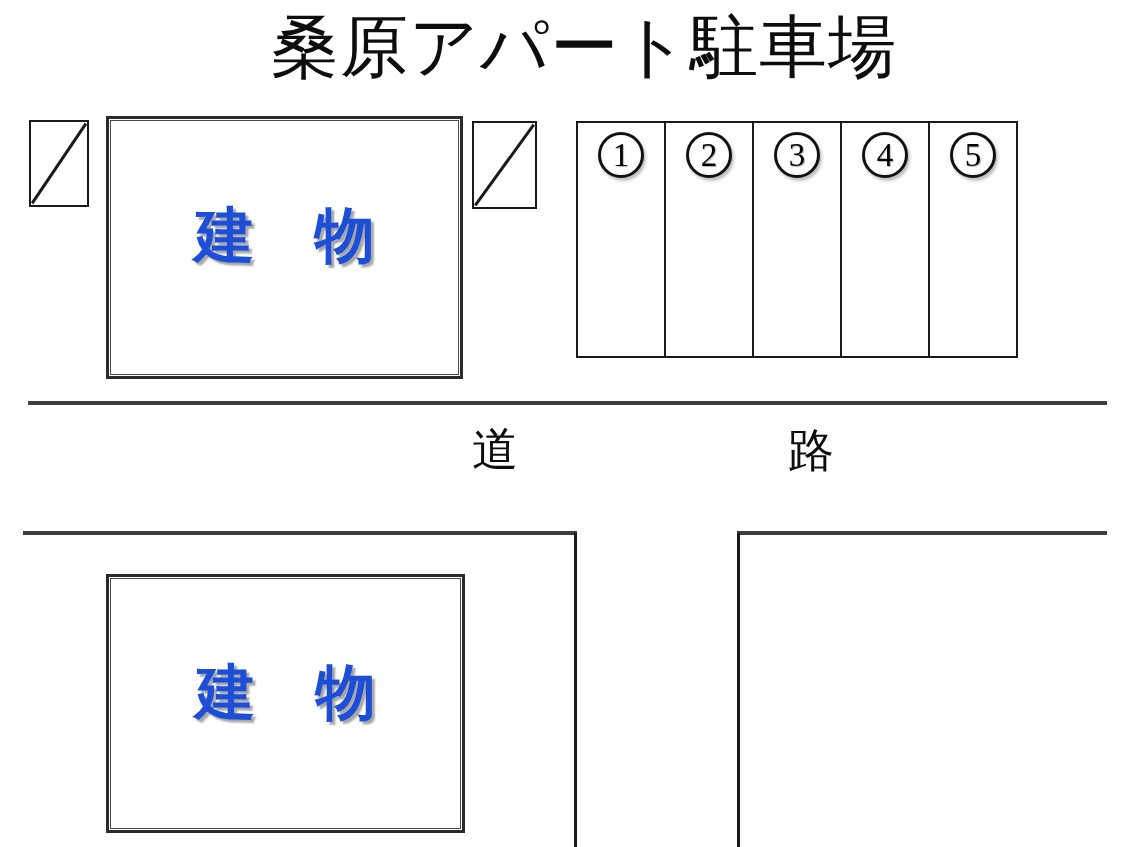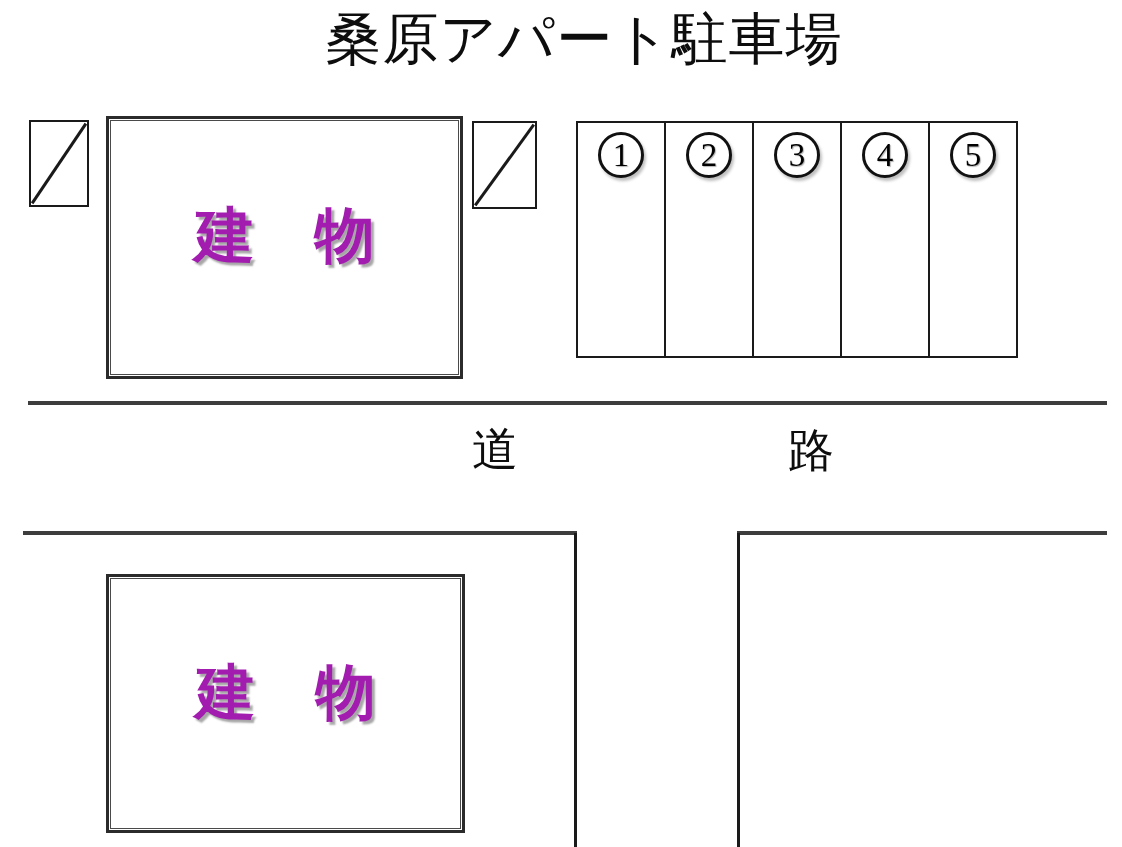--- a/index.html
+++ b/index.html
@@ -8,41 +8,41 @@
     width:1122px;height:847px;
     background:#ffffff;
     overflow:hidden;
     font-family:"Liberation Sans", sans-serif;
     color:#111111;
   }
   
   .title{
     position:absolute;top:2px;left:0;right:0;
     text-align:center;text-indent:46px;
-    font-size:56px;font-weight:400;letter-spacing:1px;
+    font-size:68px;font-weight:400;letter-spacing:1px;
     color:#0d0d0d;white-space:nowrap;
   }
   
   .diag-square{
     position:absolute;
     border:2px solid #1a1a1a;background:#fff;box-sizing:border-box;
   }
   .diag-square svg{position:absolute;inset:0;width:100%;height:100%;}
   
   .building{
     position:absolute;box-sizing:border-box;
     border:3px solid #2b2b2b;background:#fff;
   }
   .building .inner{
     position:absolute;inset:1px;border:1px solid #4a4a4a;background:#fff;
   }
   .building .blabel{
     position:absolute;left:0;right:0;text-align:center;
     font-size:60px;font-weight:700;line-height:1;
-    color:#a21caf;
+    color:#1d4ed8;
     text-shadow:3px 3px 2px rgba(0,0,0,0.35);
     white-space:pre;
   }
   
   .stalls{
     position:absolute;display:flex;box-sizing:border-box;
     border:2px solid #1a1a1a;background:#fff;
   }
   .stall{
     flex:1 1 0;position:relative;box-sizing:border-box;

